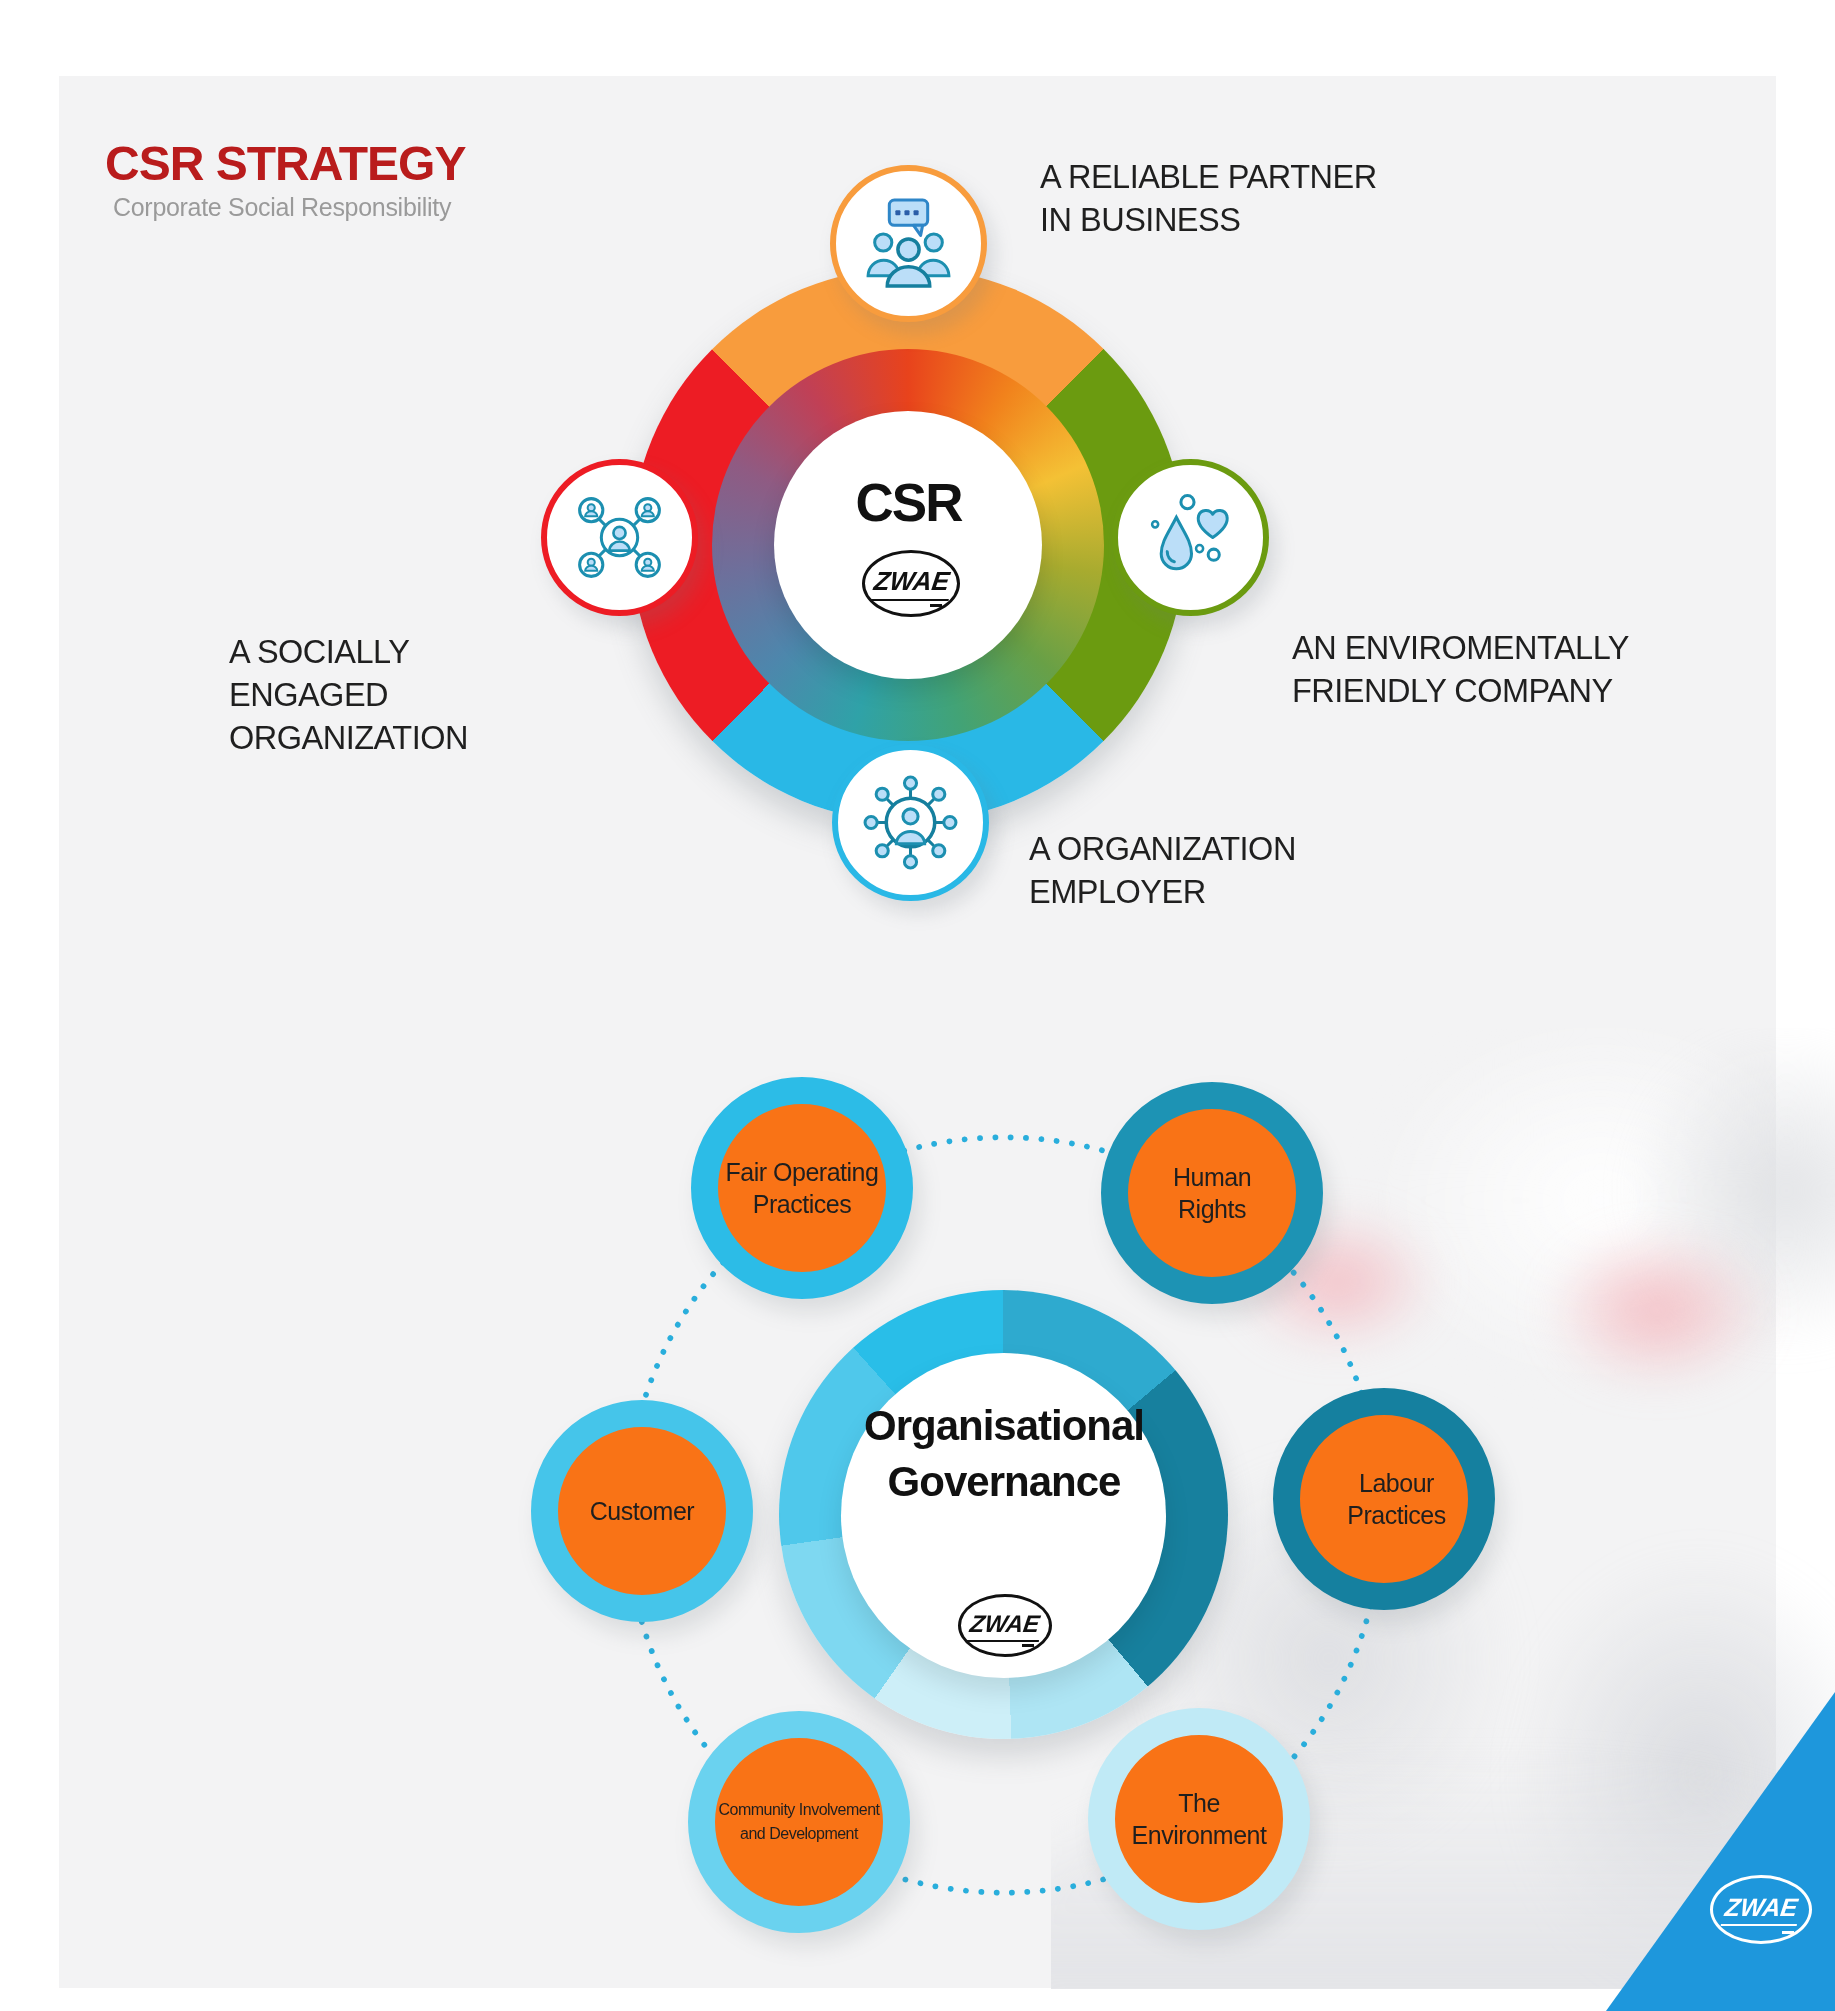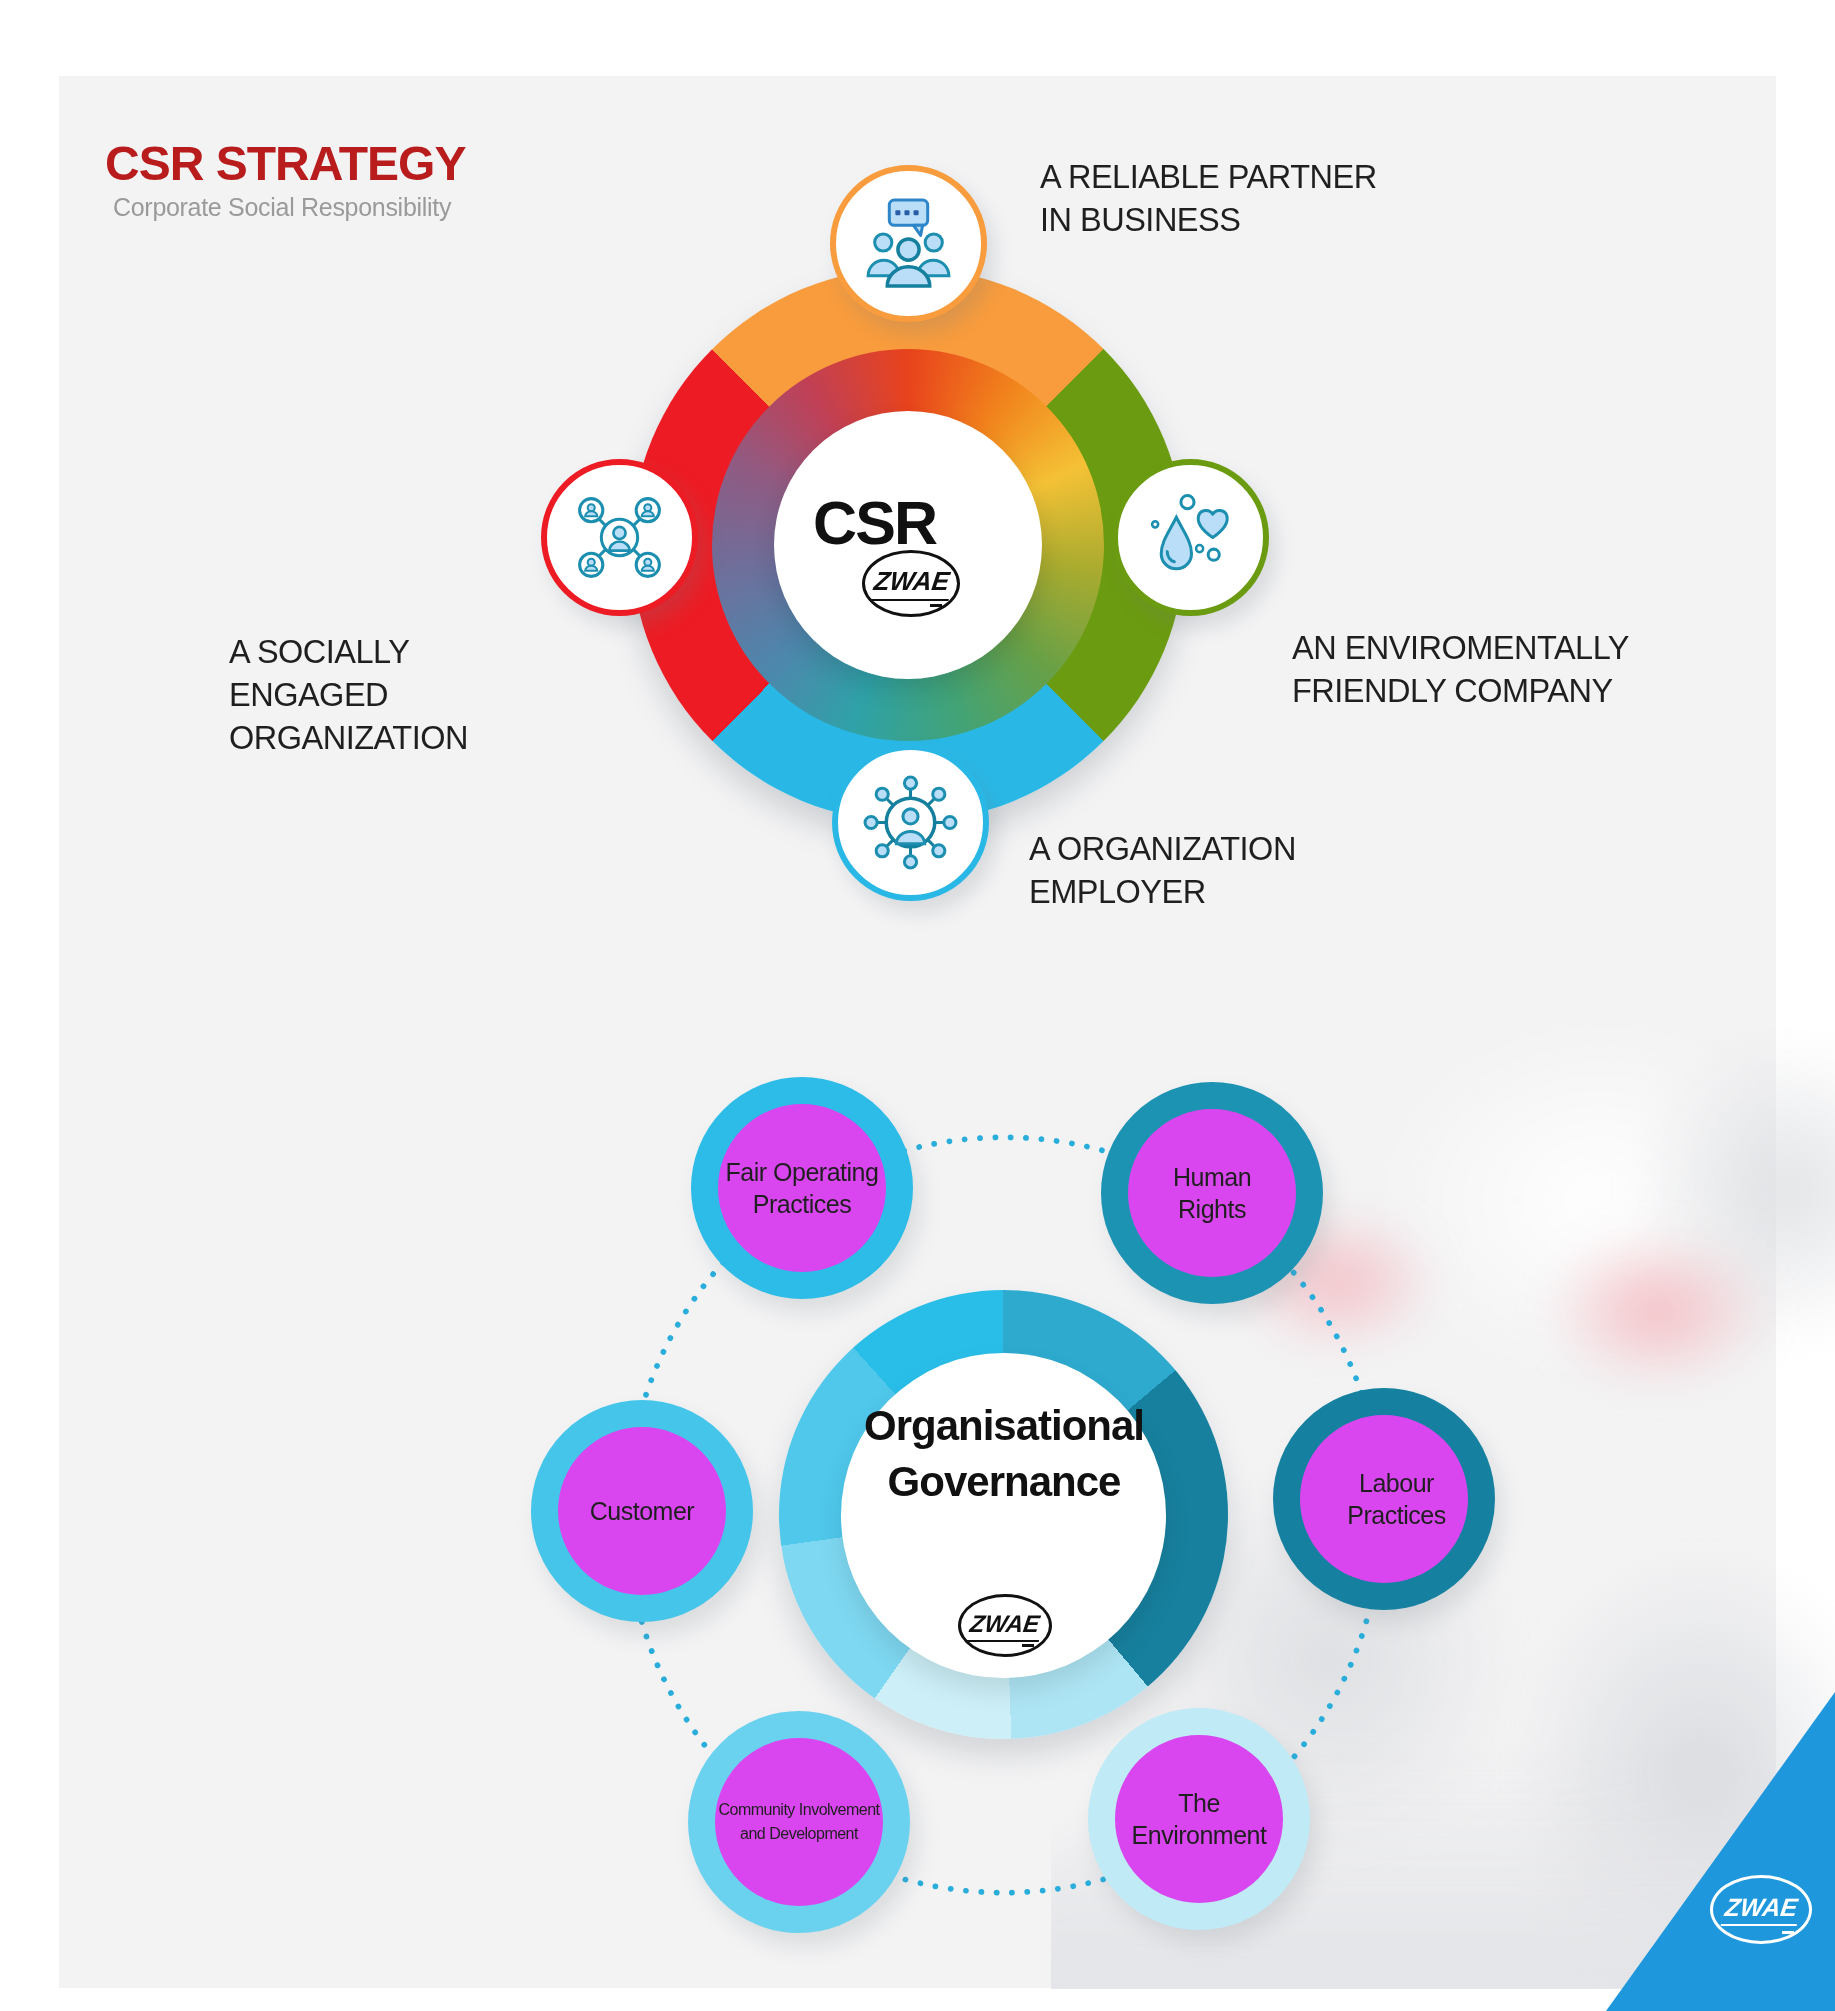--- a/index.html
+++ b/index.html
@@ -17,21 +17,21 @@
   .ph-mach{left:535px;top:-38px;width:401px;height:401px;background:radial-gradient(closest-side,rgba(214,216,220,0.7),rgba(214,216,220,0) 78%);}
   .ph-floor{left:-57px;top:726px;width:937px;height:401px;background:linear-gradient(180deg,rgba(228,229,232,0) 0%,rgba(224,225,229,0.8) 55%);filter:blur(7.6px);border-radius:0;}
 
   .title{position:absolute;left:105px;top:136px;font-size:48px;font-weight:bold;letter-spacing:-1px;}
   .subtitle{position:absolute;left:113px;top:193px;font-size:25px;color:#9a9a9a;letter-spacing:-0.3px;}
 
   
   .csr-outer{position:absolute;left:631px;top:268px;width:554px;height:554px;border-radius:50%;box-shadow:0 17px 29px rgba(100,110,120,0.25);}
   .csr-inner{position:absolute;left:712px;top:349px;width:392px;height:392px;border-radius:50%;}
   .csr-white{position:absolute;left:774px;top:411px;width:268px;height:268px;border-radius:50%;background:#fff;box-shadow:0 11.5px 25px rgba(0,0,0,0.12);}
-  .csr-text{position:absolute;left:813px;top:488px;width:191px;font-size:61px;font-weight:bold;letter-spacing:-1.9px;color:#111;}
+  .csr-text{position:absolute;left:813px;top:472px;width:191px;text-align:center;font-size:53px;font-weight:bold;letter-spacing:-1.9px;color:#111;}
   .gov-text{position:absolute;left:813px;top:1398px;width:382px;text-align:center;font-size:42px;line-height:56px;font-weight:bold;letter-spacing:-1px;color:#111;}
   .gov-text span,.csr-lab span{display:block;}
 
   .csr-sat{position:absolute;width:157px;height:157px;border-radius:50%;background:#fff;box-sizing:border-box;border:6.7px solid #ccc;display:flex;align-items:center;justify-content:center;box-shadow:7.6px 11.5px 19px rgba(110,120,130,0.20);}
   .sat-partner{left:830px;top:165px;}
   .sat-social{left:541px;top:459px;}
   .sat-env{left:1112px;top:459px;}
   .sat-employer{left:832px;top:744px;}
   .csr-sat svg{width:101px;height:101px;}
 
@@ -39,21 +39,21 @@
   .lab-partner{left:1040px;top:156px;}
   .lab-env{left:1292px;top:627px;}
   .lab-social{left:229px;top:631px;width:336px;}
   .lab-employer{left:1029px;top:828px;}
 
   
   .dots-svg{position:absolute;left:612px;top:1123px;}
   .gov-ring{position:absolute;left:779px;top:1290px;width:449px;height:449px;border-radius:50%;box-shadow:0 17px 29px rgba(100,110,120,0.22);}
   .gov-white{position:absolute;left:841px;top:1353px;width:325px;height:325px;border-radius:50%;background:#fff;box-shadow:0 13.4px 27px rgba(0,0,0,0.10);}
 
-  .gov-sat{position:absolute;width:222px;height:222px;border-radius:50%;background:#d946ef;box-sizing:border-box;border:27px solid #ccc;display:flex;align-items:center;justify-content:center;text-align:center;box-shadow:7.6px 13.4px 21px rgba(110,120,130,0.18);}
+  .gov-sat{position:absolute;width:222px;height:222px;border-radius:50%;background:#f97316;box-sizing:border-box;border:27px solid #ccc;display:flex;align-items:center;justify-content:center;text-align:center;box-shadow:7.6px 13.4px 21px rgba(110,120,130,0.18);}
   .gov-sat .lbl{font-size:25px;line-height:32px;color:#1f1f1f;letter-spacing:-0.5px;width:157px;}
   .g-fairop{left:691px;top:1077px;}
   .g-human{left:1101px;top:1082px;}
   .g-human .lbl{width:105px;}
   .g-customer{left:531px;top:1400px;}
   .g-labour{left:1273px;top:1388px;justify-content:flex-end;}
   .g-labour .lbl{width:143px;}
   .g-community{left:688px;top:1711px;}
   .g-community .lbl{font-size:16px;line-height:24px;font-weight:normal;width:170px;}
   .g-env{left:1088px;top:1708px;}

